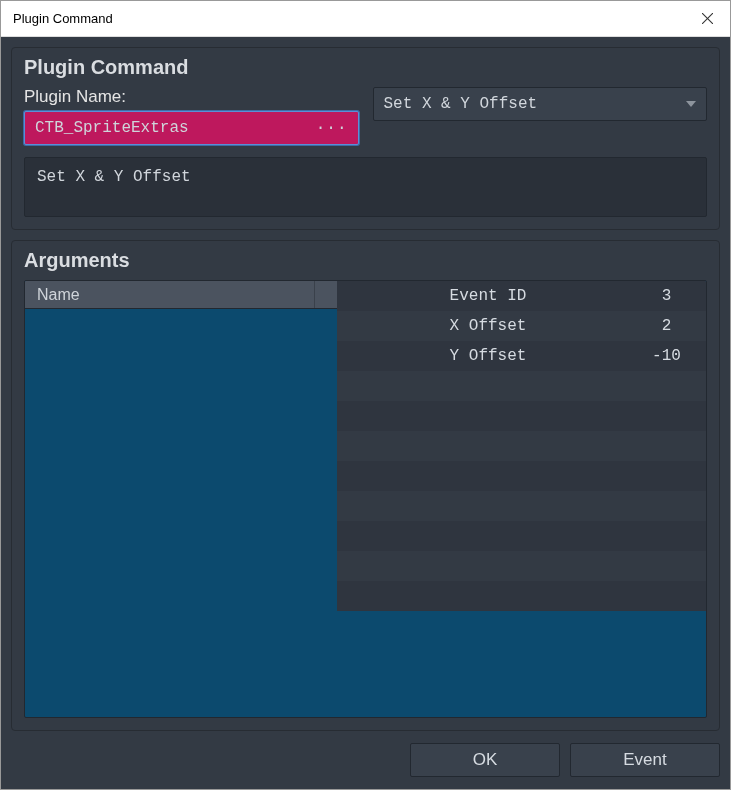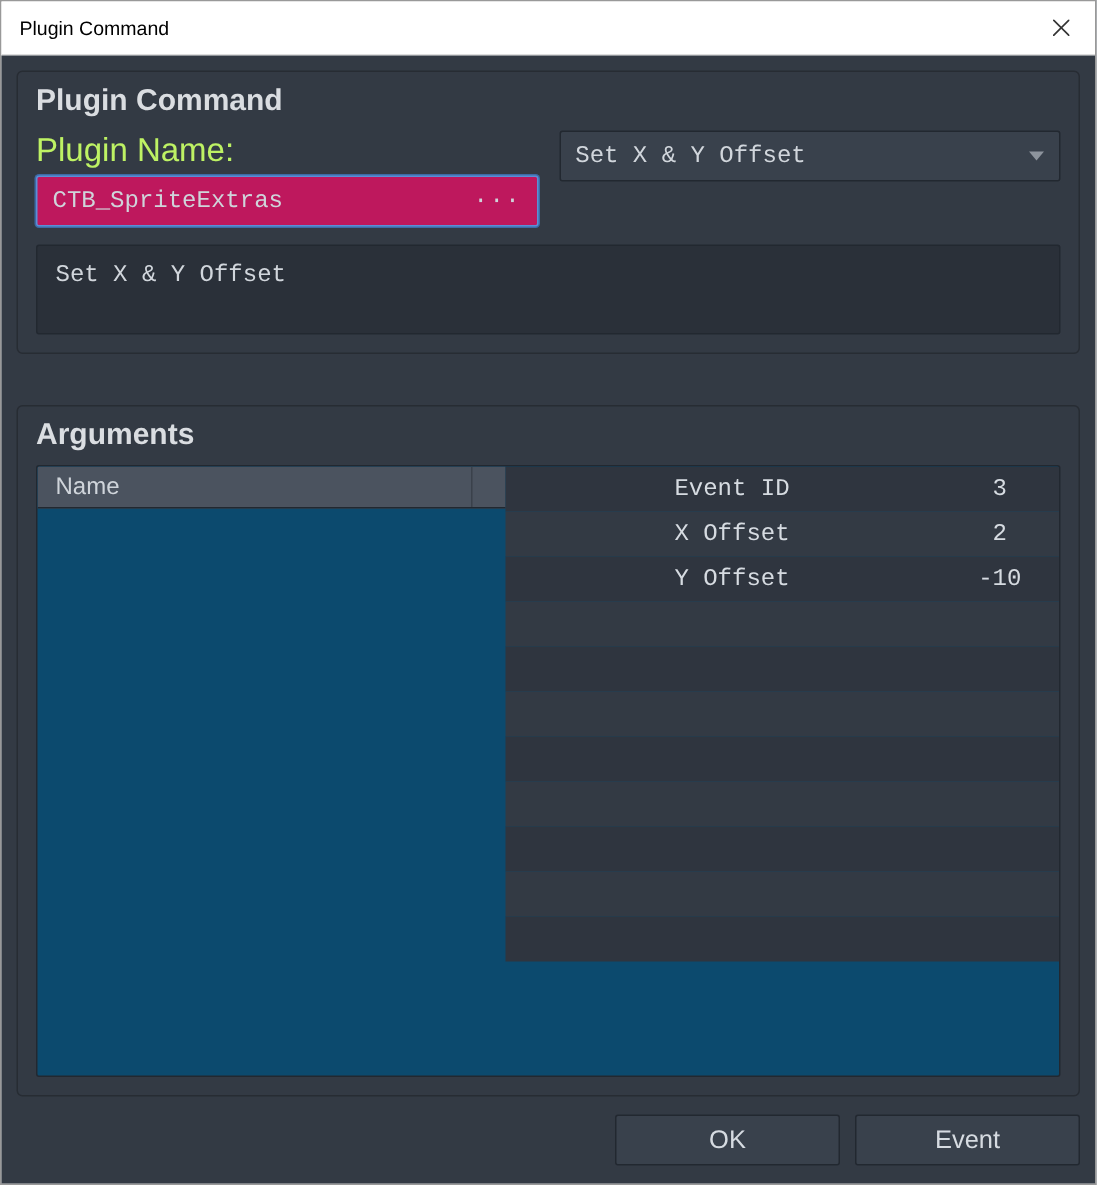--- a/index.html
+++ b/index.html
@@ -66,22 +66,22 @@
     gap: 14px;
     margin-bottom: 12px;
   }
   .field {
     flex: 1;
     display: flex;
     flex-direction: column;
     gap: 4px;
   }
   .field-label {
-    font-size: 22px;
-    color: #bef264;
+    font-size: 17px;
+    color: #e5e5e5;
   }
   .input-combo {
     height: 34px;
     background: #be185d;
     border: 1px solid #54708f;
     box-shadow: inset 0 0 0 1px rgba(100,150,210,0.25);
     border-radius: 2px;
     display: flex;
     align-items: center;
     padding: 0 10px;
@@ -128,21 +128,20 @@
     padding: 10px 12px;
     min-height: 60px;
     color: #d1d6dc;
     font-size: 16px;
     font-family: "Consolas", "Courier New", monospace;
   }
   .args-box {
     flex: 1;
     display: flex;
     flex-direction: column;
-    margin-top: 24px;
   }
   .table-wrap {
     flex: 1;
     border: 1px solid #222830;
     border-radius: 2px;
     background: #0c4a6e;
     display: flex;
     flex-direction: row;
     overflow: hidden;
     text-align: center;

